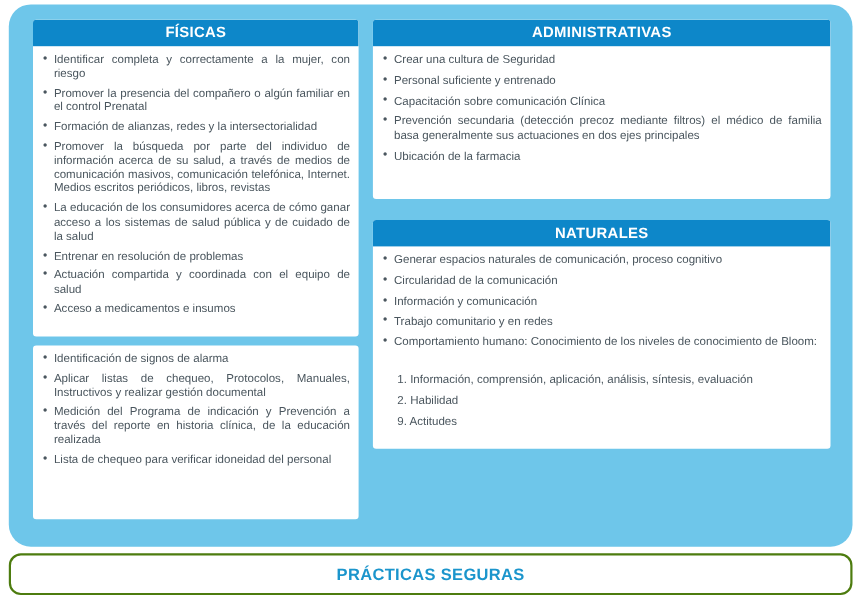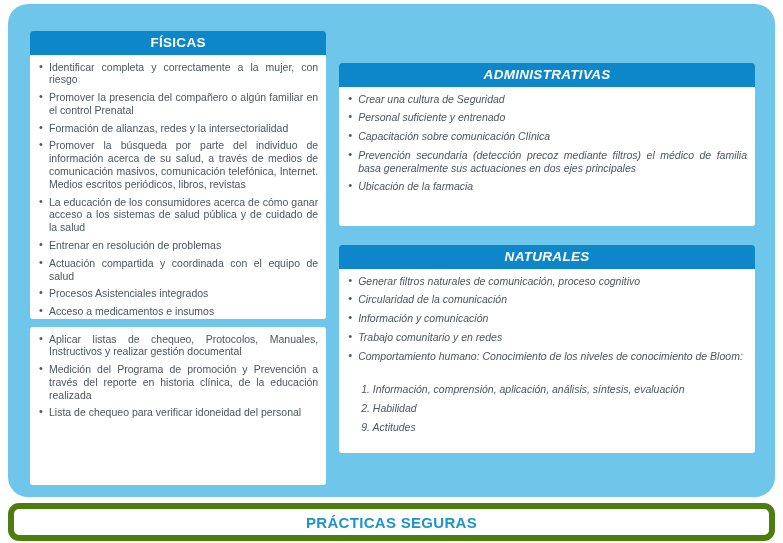--- a/index.html
+++ b/index.html
@@ -20,25 +20,24 @@
     position: absolute;
     left: 8px;
     top: 4px;
     width: 767px;
     height: 493px;
     background: #6ec6ea;
     border-radius: 20px;
     box-sizing: border-box;
     padding: 14px 20px 0 22px;
     display: flex;
-    align-items: center;
   }
   .col { display: flex; flex-direction: column; }
   .col-left  { width: 302px; margin-right: 13px; }
-  .col-right { width: 424px; font-style: italic; }
+  .col-right { width: 424px; }
 
   .box {
     background: #ffffff;
     border-radius: 3px;
     overflow: hidden;
     box-sizing: border-box;
     display: flex;
     flex-direction: column;
   }
   .box-fisicas         { height: 288px; margin-bottom: 8px; }
@@ -88,21 +87,21 @@
 
   
   .banner {
     position: absolute;
     left: 8px;
     top: 503px;
     width: 767px;
     height: 38px;
     box-sizing: border-box;
     background: #ffffff;
-    border: 6px solid #4d7c0f;
+    border: 2px solid #4d7c0f;
     border-radius: 11px;
     display: flex;
     align-items: center;
     justify-content: center;
   }
   .banner span {
     color: #1b95cc;
     font-weight: bold;
     font-size: 15px;
     letter-spacing: 0.3px;
@@ -120,29 +119,29 @@
       <section class="box box-fisicas">
         <header class="box-header">FÍSICAS</header>
         <ul class="items">
             <li class="bullet">Identificar completa y correctamente a la mujer, con riesgo</li>
             <li class="bullet">Promover la presencia del compañero o algún familiar en el control Prenatal</li>
             <li class="bullet">Formación de alianzas, redes y la intersectorialidad</li>
             <li class="bullet">Promover la búsqueda por parte del individuo de información acerca de su salud, a través de medios de comunicación masivos, comunicación telefónica, Internet. Medios escritos periódicos, libros, revistas</li>
             <li class="bullet">La educación de los consumidores acerca de cómo ganar acceso a los sistemas de salud pública y de cuidado de la salud</li>
             <li class="bullet">Entrenar en resolución de problemas</li>
             <li class="bullet">Actuación compartida y coordinada con el equipo de salud</li>
-            <li class="bullet">Procesos Asistenciales integrados</li>
             <li class="bullet">Acceso a medicamentos e insumos</li>
           </ul>
       </section>
 
       <section class="box box-humanas">
         <ul class="items">
+            <li class="bullet">Identificación de signos de alarma</li>
             <li class="bullet">Aplicar listas de chequeo, Protocolos, Manuales, Instructivos y realizar gestión documental</li>
-            <li class="bullet">Medición del Programa de promoción y Prevención a través del reporte en historia clínica, de la educación realizada</li>
+            <li class="bullet">Medición del Programa de indicación y Prevención a través del reporte en historia clínica, de la educación realizada</li>
             <li class="bullet">Lista de chequeo para verificar idoneidad del personal</li>
           </ul>
       </section>
 
     </div>
 
     <div class="col col-right">
 
       <section class="box box-administrativas">
         <header class="box-header">ADMINISTRATIVAS</header>
@@ -151,21 +150,21 @@
             <li class="bullet">Personal suficiente y entrenado</li>
             <li class="bullet">Capacitación sobre comunicación Clínica</li>
             <li class="bullet">Prevención secundaria (detección precoz mediante filtros) el médico de familia basa generalmente sus actuaciones en dos ejes principales</li>
             <li class="bullet">Ubicación de la farmacia</li>
           </ul>
       </section>
 
       <section class="box box-naturales">
         <header class="box-header">NATURALES</header>
         <ul class="items">
-            <li class="bullet">Generar filtros naturales de comunicación, proceso cognitivo</li>
+            <li class="bullet">Generar espacios naturales de comunicación, proceso cognitivo</li>
             <li class="bullet">Circularidad de la comunicación</li>
             <li class="bullet">Información y comunicación</li>
             <li class="bullet">Trabajo comunitario y en redes</li>
             <li class="bullet">Comportamiento humano: Conocimiento de los niveles de conocimiento de Bloom:</li>
           </ul>
         <ul class="items sub">
             <li class="numbered">1. Información, comprensión, aplicación, análisis, síntesis, evaluación</li>
             <li class="numbered">2. Habilidad</li>
             <li class="numbered">9. Actitudes</li>
           </ul>

